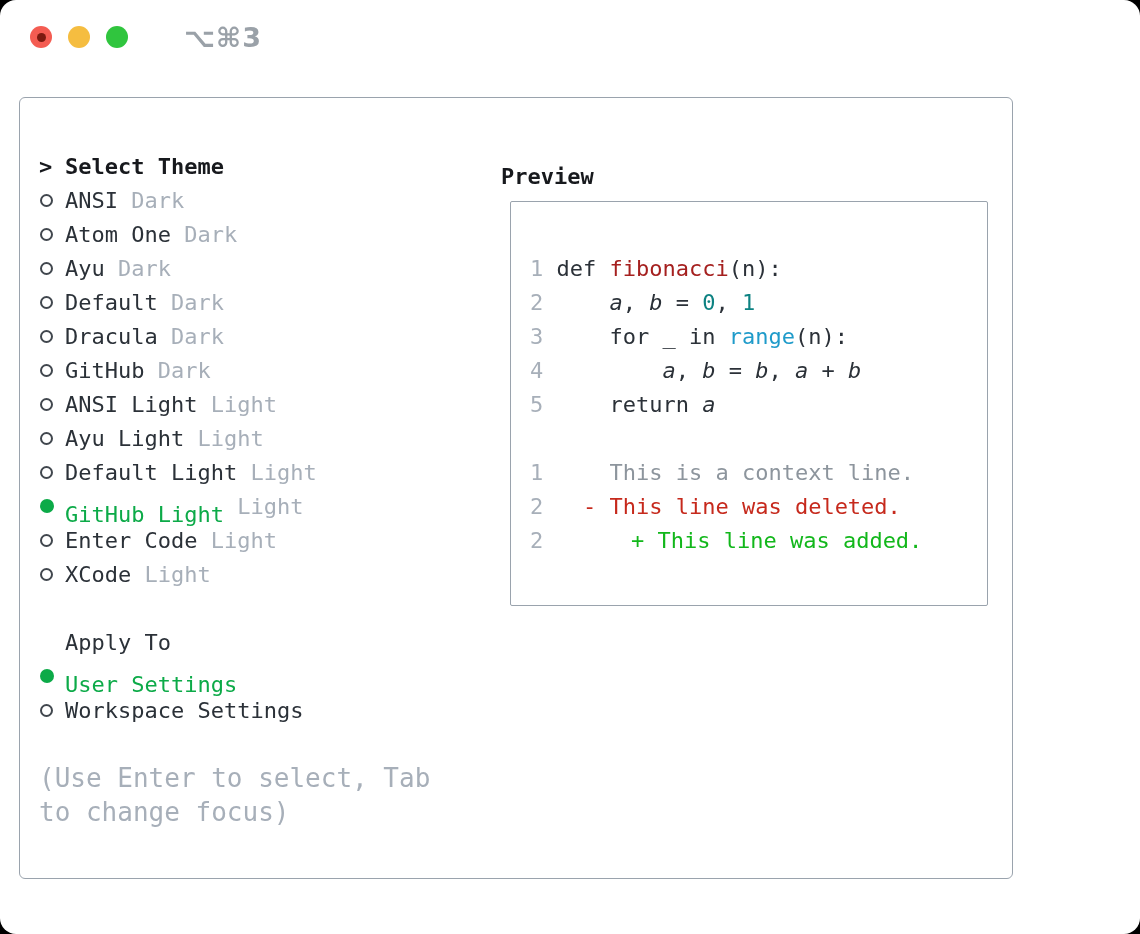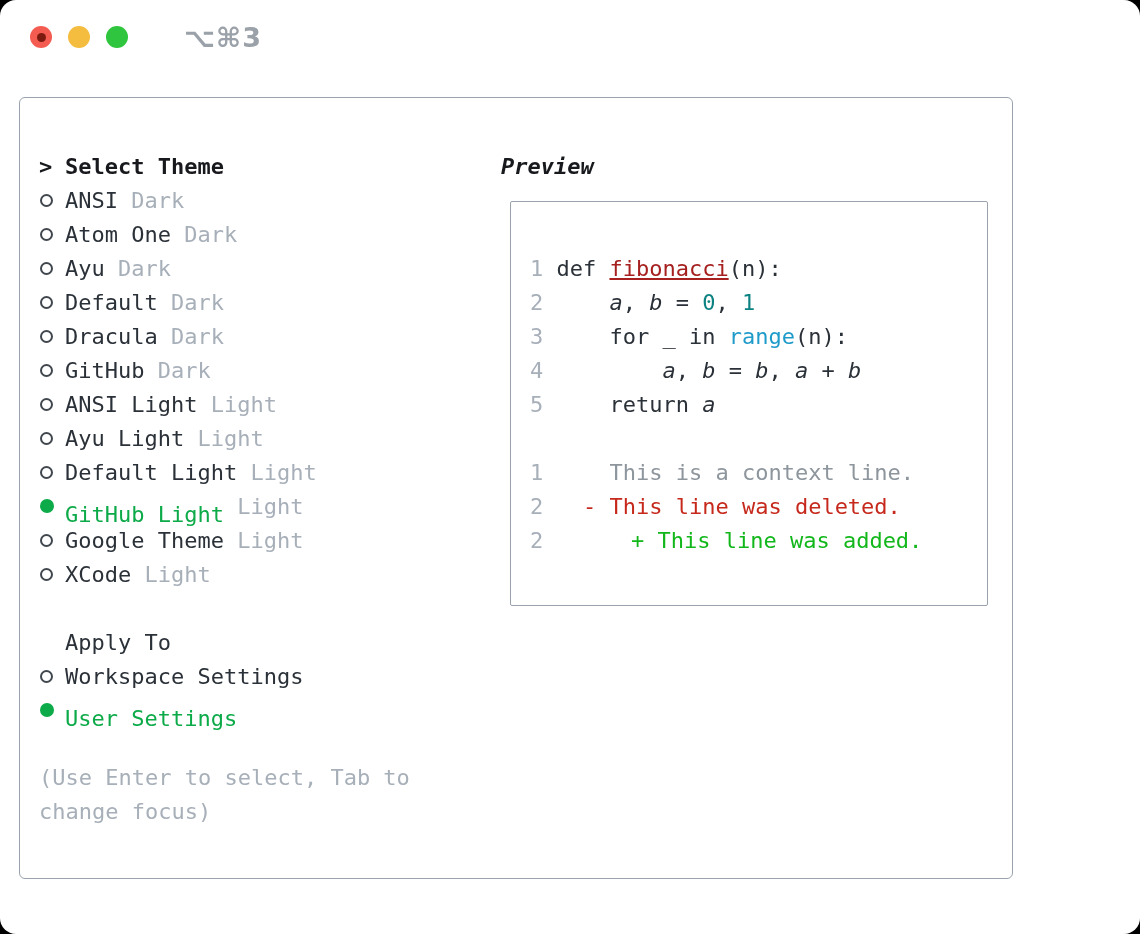--- a/index.html
+++ b/index.html
@@ -43,34 +43,34 @@
   .circle {
     width: 13px; height: 13px; border-radius: 50%;
     border: 2px solid #41474e; box-sizing: border-box; margin-left: 1px;
   }
   .opt.selected .circle { border: none; background: var(--ui-selected-green); width: 14px; height: 14px; }
   .opt.selected .name { color: var(--ui-selected-green); margin-top: 16px; }
   .name { color: var(--text-primary); text-align: center; }
   .tag { color: var(--text-muted); margin-left: 1ch; }
   .blank { height: 34px; }
   .hint {
-    width: 420px; color: var(--text-muted); font-size: 22px; line-height: 34px;
+    width: 420px; color: var(--text-muted); font-size: 26px; line-height: 34px;
     white-space: normal;
   }
   
-  .preview-header { position: absolute; left: 481px; top: 51px; font-style: italic; }
+  .preview-header { position: absolute; left: 481px; top: 61px; }
   .preview-box {
     position: absolute; left: 490px; top: 103px; width: 478px; height: 405px;
     border: 1.5px solid var(--border-gray); border-radius: 2px;
     box-sizing: border-box; padding: 49px 0 0 19px; overflow: hidden;
   }
   .pline { height: 34px; font-size: 22px; white-space: pre; display: flex; align-items: center; }
   .lnum { color: var(--text-muted); display: inline-block; width: 1ch; margin-right: 1ch; flex: none; }
   .seg      { color: var(--text-primary); }
-  .seg-fn   { color: var(--syntax-function-red); text-decoration: underline; }
+  .seg-fn   { color: var(--syntax-function-red); }
   .seg-num  { color: var(--syntax-number-teal); }
   .seg-call { color: var(--syntax-call-blue); }
   .seg-var  { font-style: italic; }
   .seg-ctx  { color: var(--text-context); text-align: right; }
   .seg-del  { color: var(--diff-deleted-red); }
   .seg-add  { color: var(--diff-added-green); margin-left: 48px; }
 </style>
 </head>
 <body>
 
@@ -139,45 +139,45 @@
     <span class="name">Default Light</span>
     <span class="tag">Light</span>
   </div>
           <div class="row opt selected">
     <span class="marker"><span class="circle"></span></span>
     <span class="name">GitHub Light</span>
     <span class="tag">Light</span>
   </div>
           <div class="row opt">
     <span class="marker"><span class="circle"></span></span>
-    <span class="name">Google Theme</span>
+    <span class="name">Enter Code</span>
     <span class="tag">Light</span>
   </div>
           <div class="row opt">
     <span class="marker"><span class="circle"></span></span>
     <span class="name">XCode</span>
     <span class="tag">Light</span>
   </div>
         </div>
 
       <div class="blank"></div>
 
       <div class="row">
         <span class="marker"></span>
         <span>Apply To</span>
       </div>
 
       <div id="apply-list">
+          <div class="row opt selected">
+    <span class="marker"><span class="circle"></span></span>
+    <span class="name">User Settings</span>
+  </div>
           <div class="row opt">
     <span class="marker"><span class="circle"></span></span>
     <span class="name">Workspace Settings</span>
-  </div>
-          <div class="row opt selected">
-    <span class="marker"><span class="circle"></span></span>
-    <span class="name">User Settings</span>
   </div>
         </div>
 
       <div class="blank"></div>
 
       <div class="hint">(Use Enter to select, Tab to change focus)</div>
     </div>
 
     <div class="row preview-header">
       <span class="h1">Preview</span>

